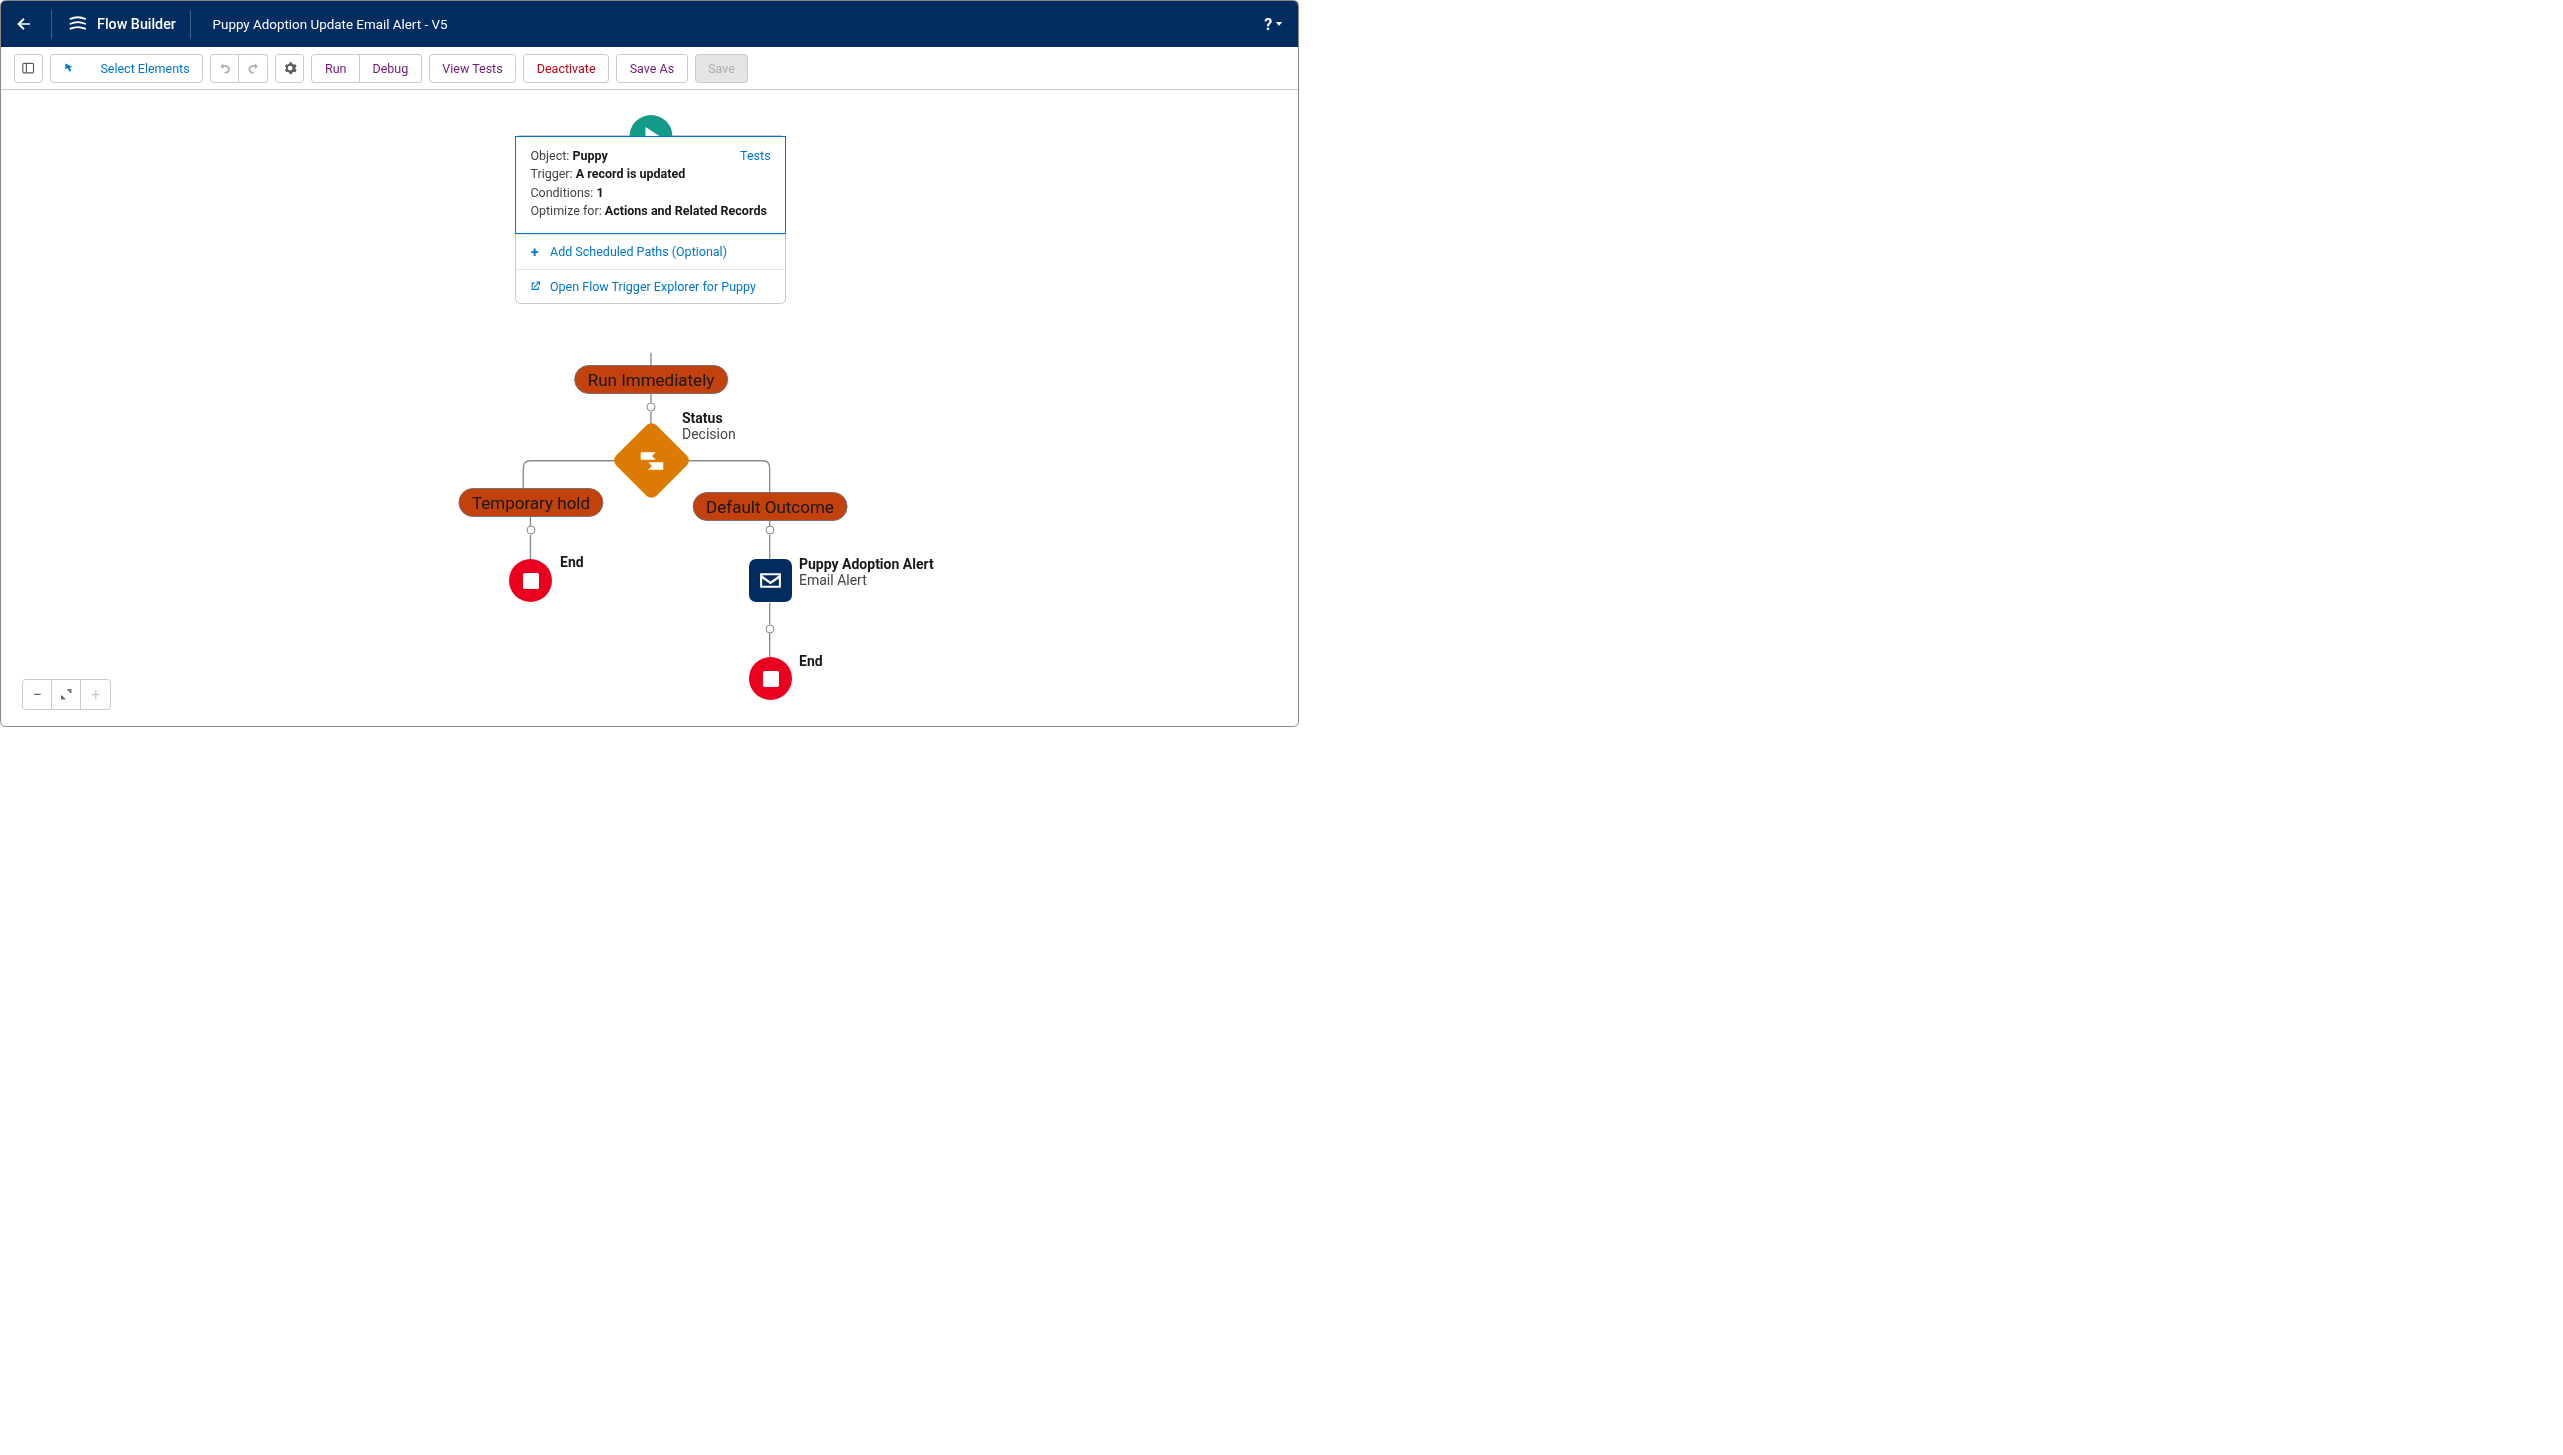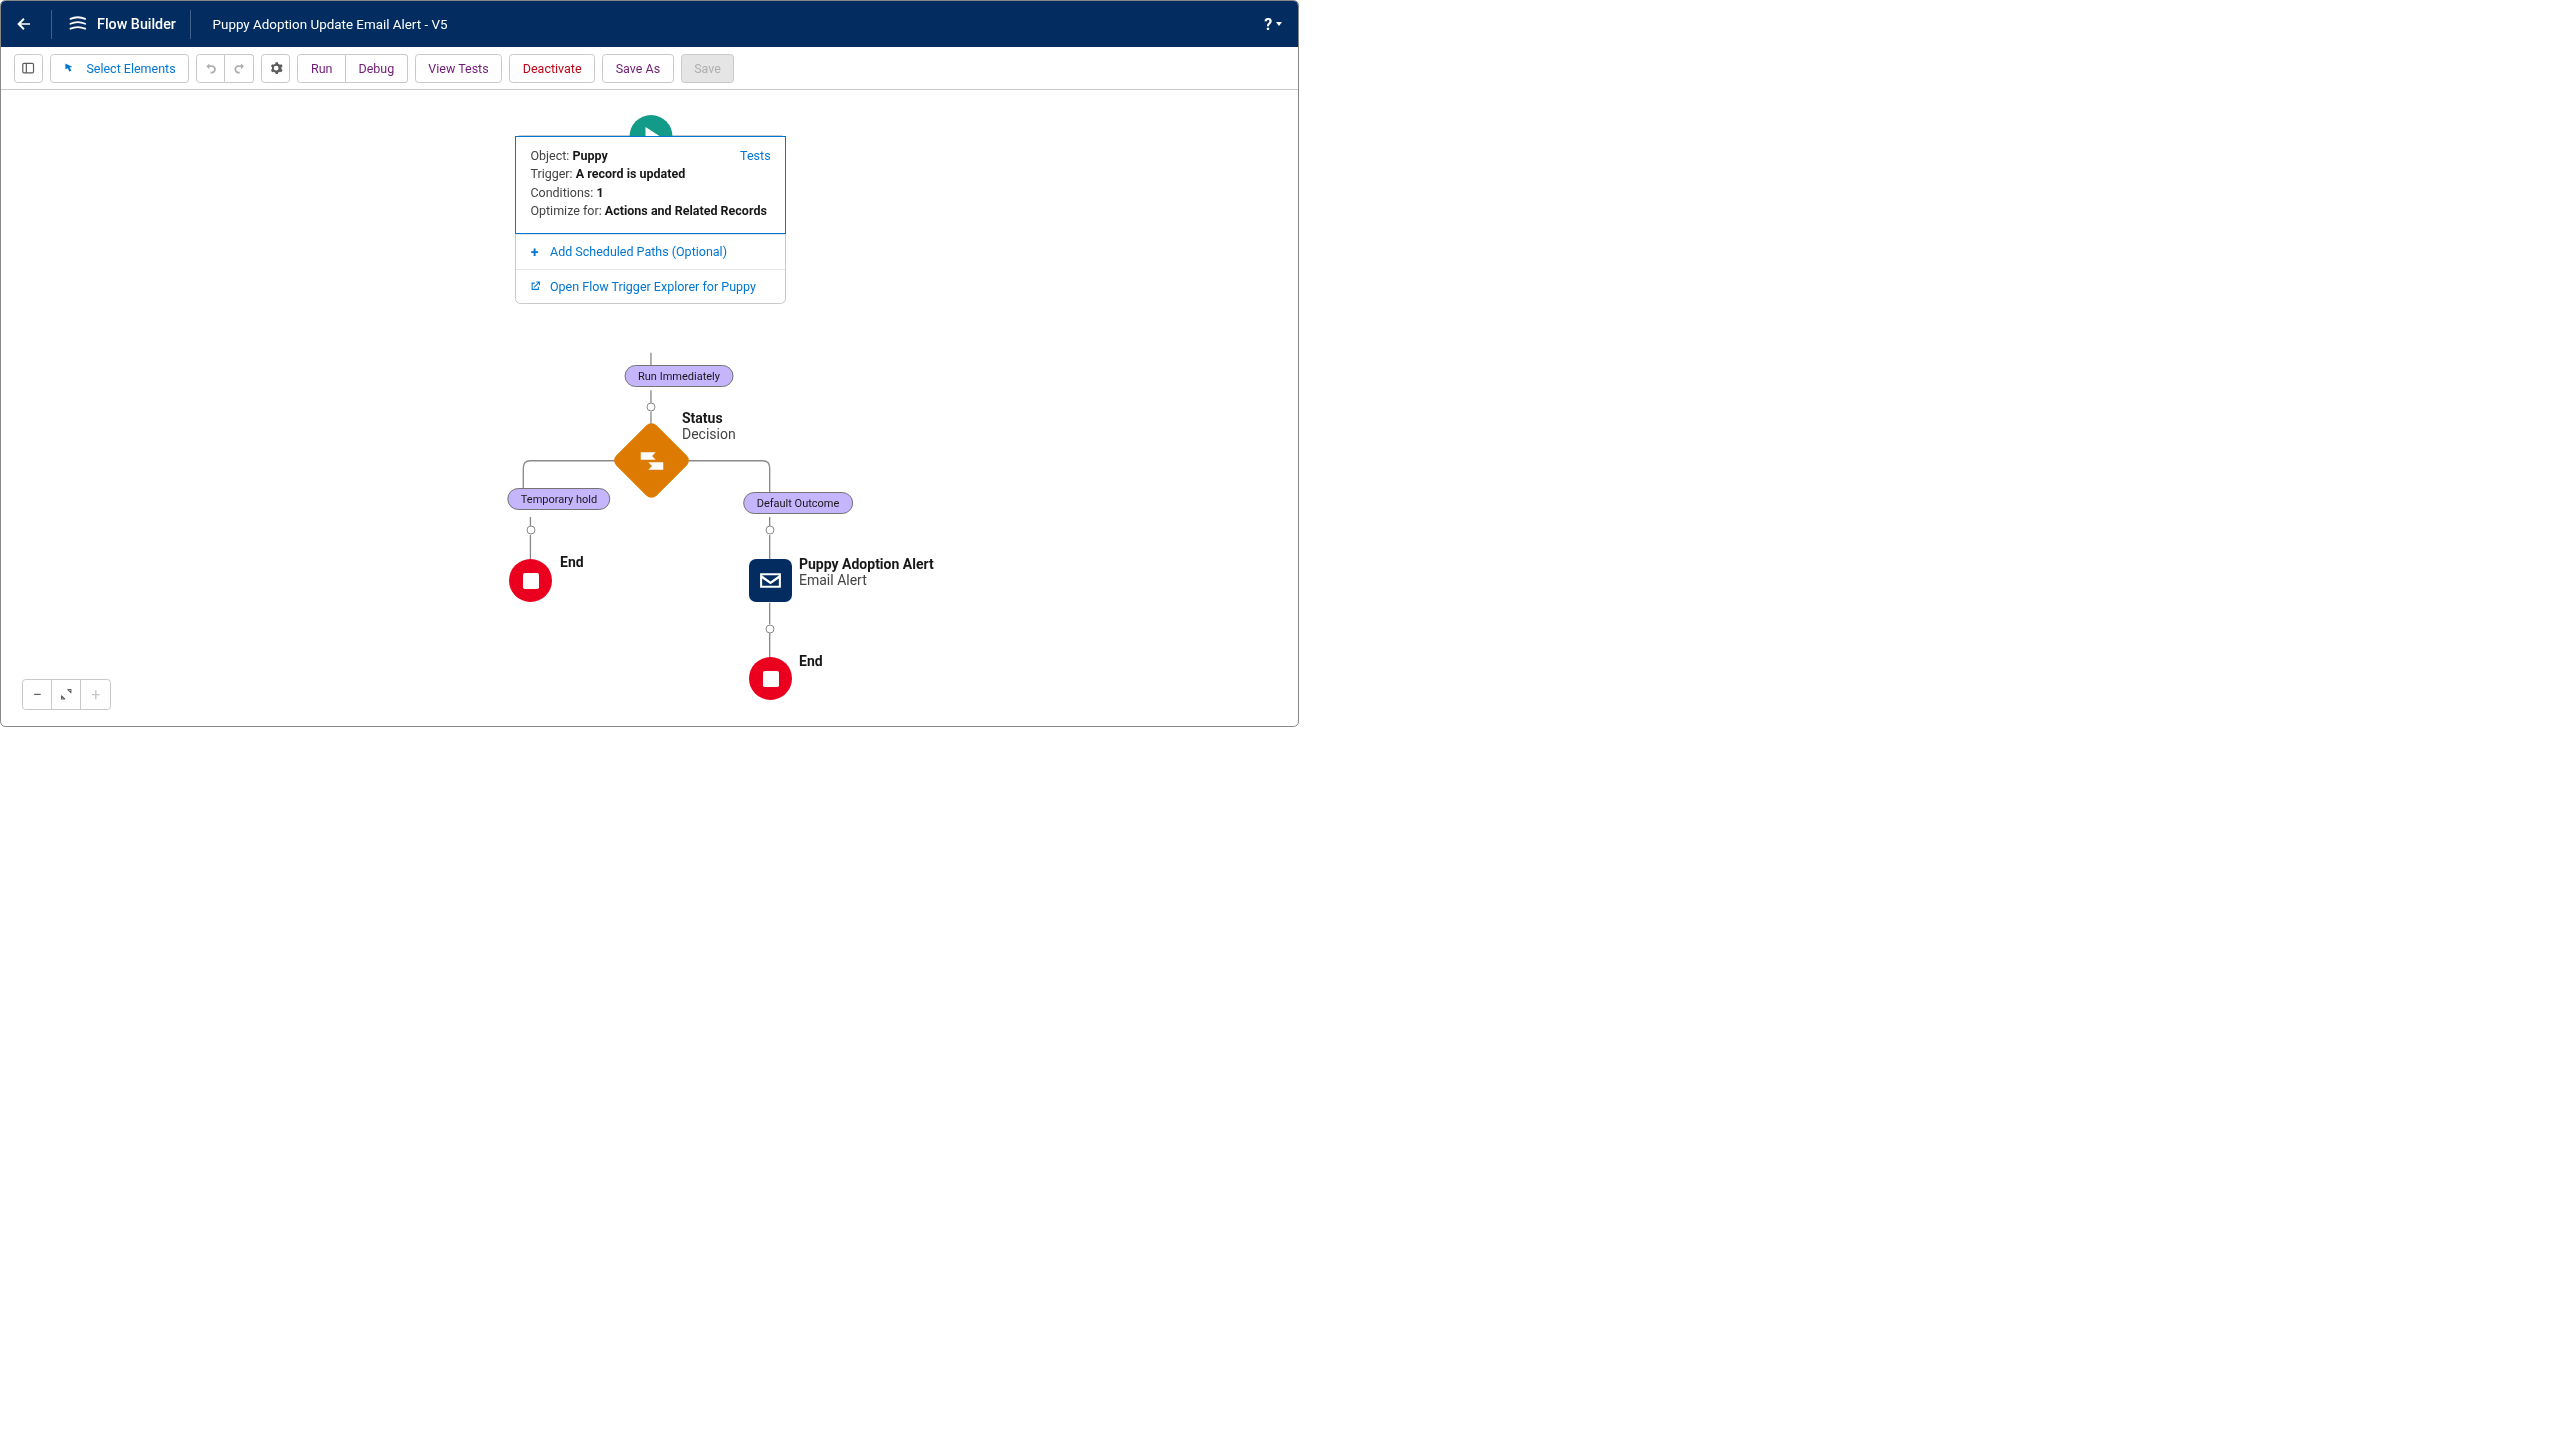--- a/index.html
+++ b/index.html
@@ -55,21 +55,21 @@
     height:29px;
     border:0.9px solid #c9c9c9;
     border-radius:3.6px;
     background:#fff;
     display:flex;align-items:center;justify-content:center;
     padding:0 7.1px;
     cursor:pointer;
     font-size:12.5px;
   }
   .tb-icon-btn { width:29px; padding:0; }
-  .tb-btn.lbl { color:#0176d3; gap:9px; font-weight:400; padding: 0 12.5px;}
+  .tb-btn.lbl { color:#0176d3; gap:23px; font-weight:400; padding: 0 12.5px;}
   .tb-group { display:flex; }
   .tb-group .tb-btn { border-radius:0; }
   .tb-group .tb-btn:first-child { border-radius:3.6px 0 0 3.6px; }
   .tb-group .tb-btn:last-child  { border-radius:0 3.6px 3.6px 0; border-left:none; }
   .tb-btn.disabled { color:#aeaeae; cursor:default; }
   .toolbar-center { flex:1; display:flex; align-items:center; justify-content:center; gap:14.3px;}
   .layout-combo {
     height:29px;
     border:0.9px solid #747474;
     border-radius:3.6px;
@@ -146,24 +146,23 @@
     cursor:pointer;
   }
   .start-action:last-child{ border-bottom-left-radius:5.4px; border-bottom-right-radius:5.4px;}
   .plus-mini{ font-size:14.3px; font-weight:700; color:#0176d3; width:12.5px; text-align:center;}
 
   .pill-label {
     position:absolute;
     transform:translateX(-50%);
     border:0.9px solid #747474;
     border-radius:18px;
-    background:#c4b5fd;
+    background:#c2410c;
     padding:3.6px 12.5px;
-    font-size:11px;
-    margin-left:28px;
+    font-size:17px;
   }
   .conn-dot{
     position:absolute;
     width:9px;height:9px;border:0.9px solid #8a8a8a;border-radius:50%;background:#fff;
     transform:translate(-50%,-50%);
   }
 
   .diamond {
     position:absolute;
     width:57px;height:57px;

